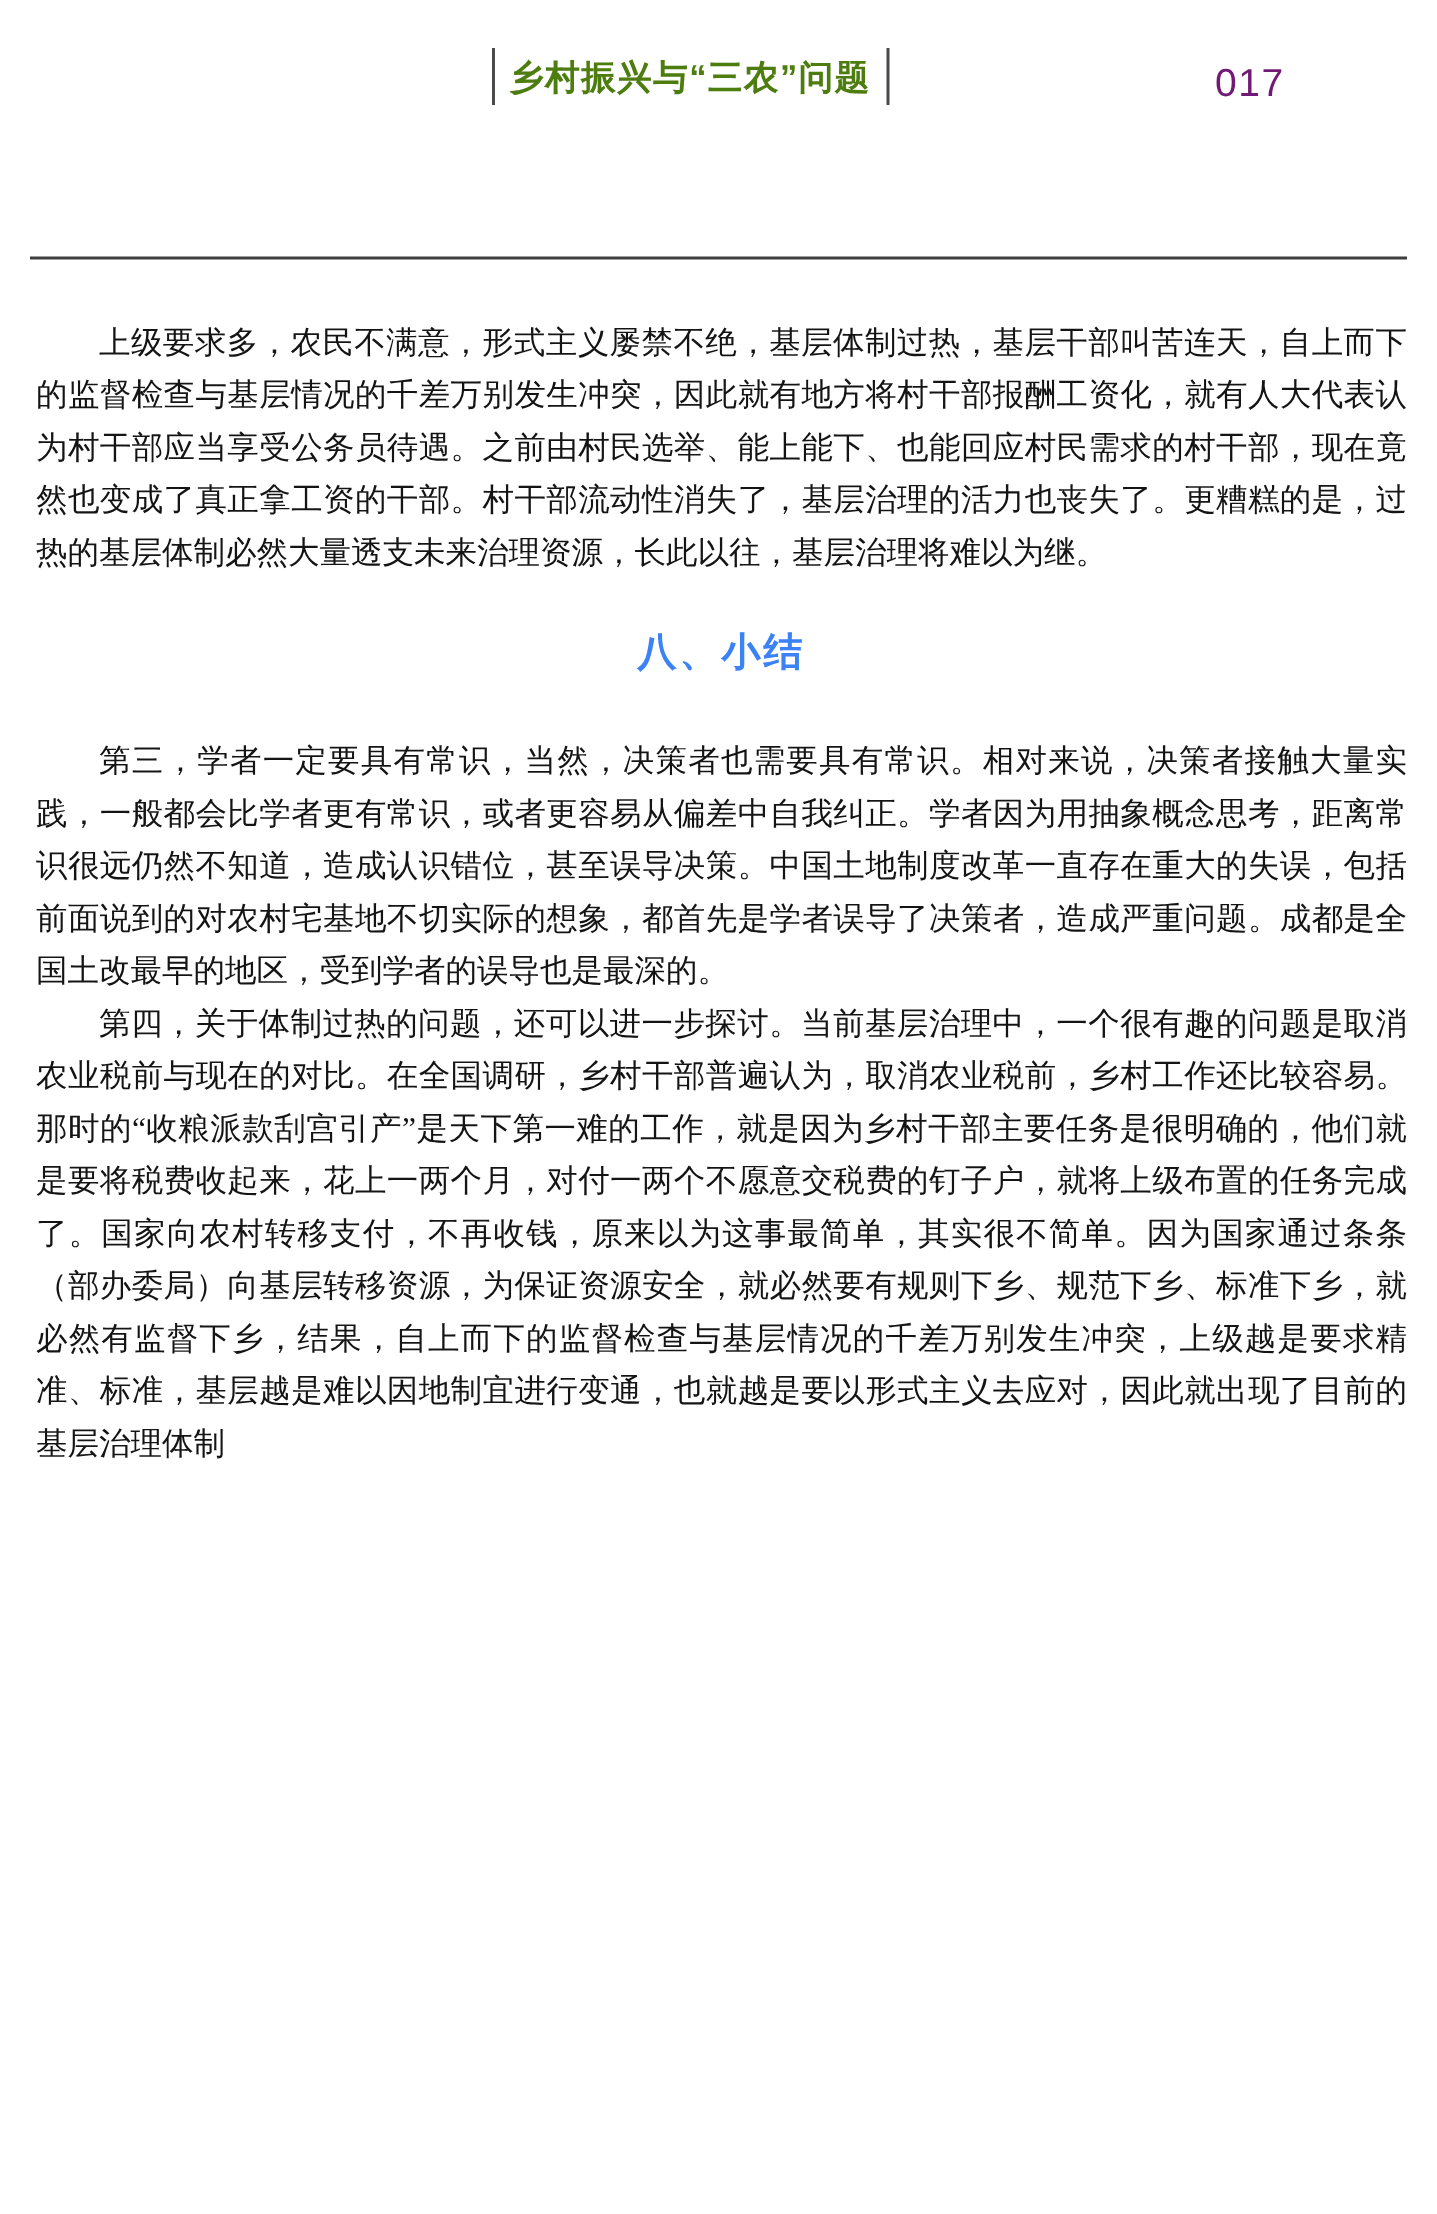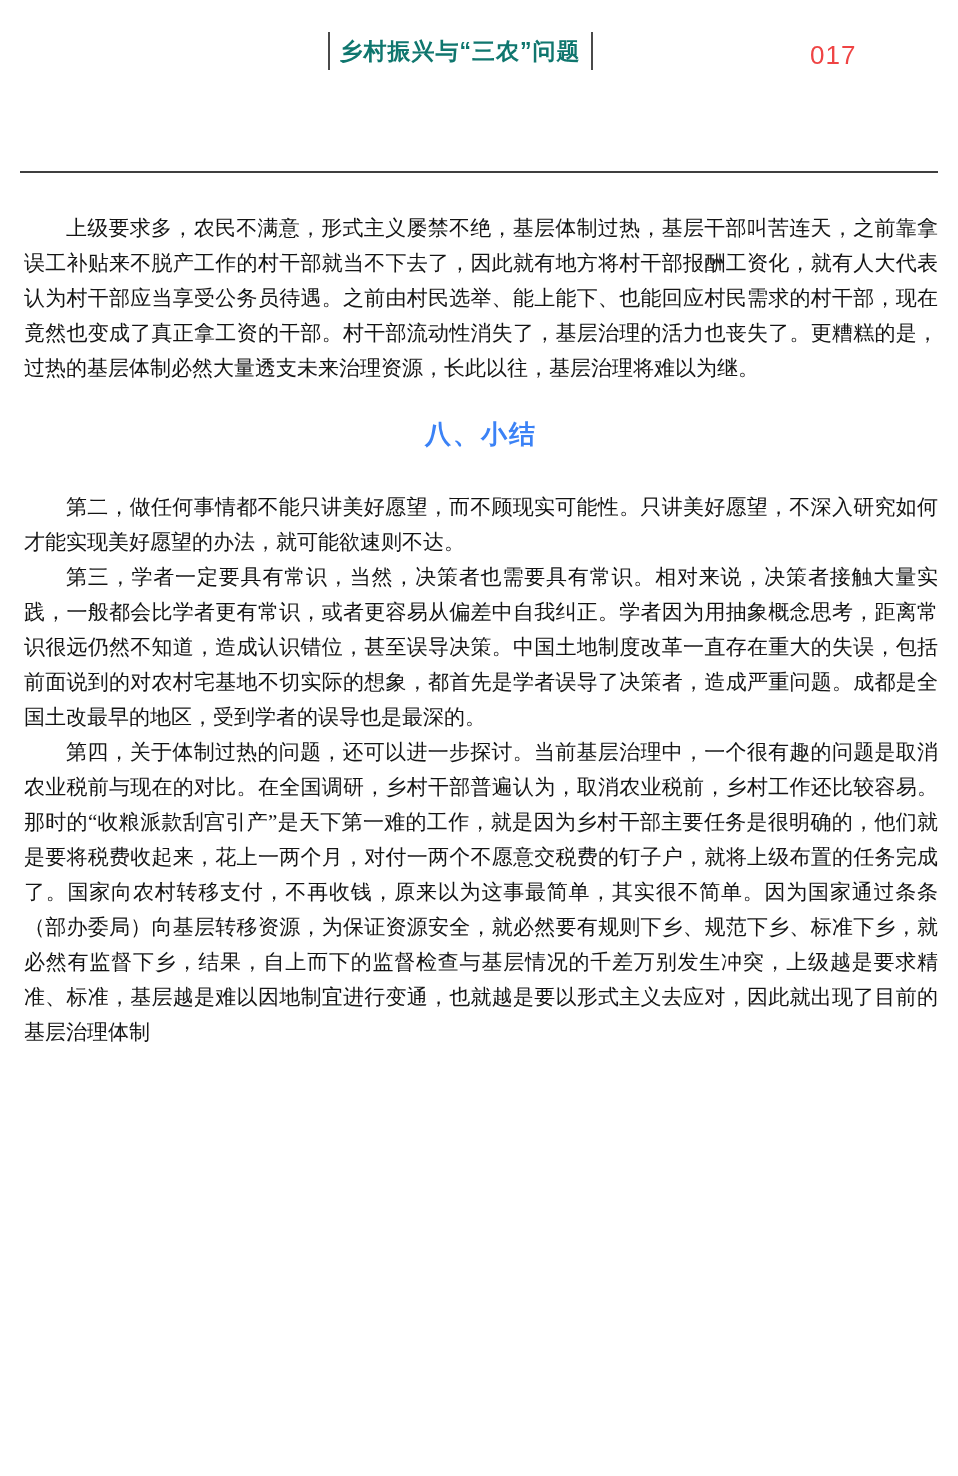--- a/index.html
+++ b/index.html
@@ -43,32 +43,32 @@
     display: inline-block;
     width: 2px;
     height: 38px;
     background: #4a4a4a;
   }
   .running-title-text {
     font-family: "Liberation Sans", "DejaVu Sans", sans-serif;
     font-weight: 700;
     font-size: 23px;
     letter-spacing: 1px;
-    color: #0f766e;
+    color: #4d7c0f;
     line-height: 38px;
   }
   .page-number {
     position: absolute;
     top: 40px;
     left: 810px;
     font-family: "Liberation Sans", "DejaVu Sans", sans-serif;
     font-weight: 400;
     font-size: 26px;
     letter-spacing: 1px;
-    color: #ef4444;
+    color: #701a75;
   }
   
   .header-rule {
     position: absolute;
     top: 171px;
     left: 20px;
     width: 918px;
     height: 2px;
     background: #3f3f3f;
   }
@@ -116,22 +116,21 @@
         <span class="running-title-text">乡村振兴与“三农”问题</span>
         <span class="header-bar"></span>
       </span>
     </div>
     <div class="page-number">017</div>
   </div>
 
   <div class="header-rule"></div>
 
   <div class="body-text">
-    <p>上级要求多，农民不满意，形式主义屡禁不绝，基层体制过热，基层干部叫苦连天，之前靠拿误工补贴来不脱产工作的村干部就当不下去了，因此就有地方将村干部报酬工资化，就有人大代表认为村干部应当享受公务员待遇。之前由村民选举、能上能下、也能回应村民需求的村干部，现在竟然也变成了真正拿工资的干部。村干部流动性消失了，基层治理的活力也丧失了。更糟糕的是，过热的基层体制必然大量透支未来治理资源，长此以往，基层治理将难以为继。</p>
+    <p>上级要求多，农民不满意，形式主义屡禁不绝，基层体制过热，基层干部叫苦连天，自上而下的监督检查与基层情况的千差万别发生冲突，因此就有地方将村干部报酬工资化，就有人大代表认为村干部应当享受公务员待遇。之前由村民选举、能上能下、也能回应村民需求的村干部，现在竟然也变成了真正拿工资的干部。村干部流动性消失了，基层治理的活力也丧失了。更糟糕的是，过热的基层体制必然大量透支未来治理资源，长此以往，基层治理将难以为继。</p>
 
     <h2 class="section-heading">八、小结</h2>
 
-    <p>第二，做任何事情都不能只讲美好愿望，而不顾现实可能性。只讲美好愿望，不深入研究如何才能实现美好愿望的办法，就可能欲速则不达。</p>
     <p>第三，学者一定要具有常识，当然，决策者也需要具有常识。相对来说，决策者接触大量实践，一般都会比学者更有常识，或者更容易从偏差中自我纠正。学者因为用抽象概念思考，距离常识很远仍然不知道，造成认识错位，甚至误导决策。中国土地制度改革一直存在重大的失误，包括前面说到的对农村宅基地不切实际的想象，都首先是学者误导了决策者，造成严重问题。成都是全国土改最早的地区，受到学者的误导也是最深的。</p>
     <p>第四，关于体制过热的问题，还可以进一步探讨。当前基层治理中，一个很有趣的问题是取消农业税前与现在的对比。在全国调研，乡村干部普遍认为，取消农业税前，乡村工作还比较容易。那时的“收粮派款刮宫引产”是天下第一难的工作，就是因为乡村干部主要任务是很明确的，他们就是要将税费收起来，花上一两个月，对付一两个不愿意交税费的钉子户，就将上级布置的任务完成了。国家向农村转移支付，不再收钱，原来以为这事最简单，其实很不简单。因为国家通过条条（部办委局）向基层转移资源，为保证资源安全，就必然要有规则下乡、规范下乡、标准下乡，就必然有监督下乡，结果，自上而下的监督检查与基层情况的千差万别发生冲突，上级越是要求精准、标准，基层越是难以因地制宜进行变通，也就越是要以形式主义去应对，因此就出现了目前的基层治理体制</p>
   </div>
 
 </div>
 
 </body></html>

